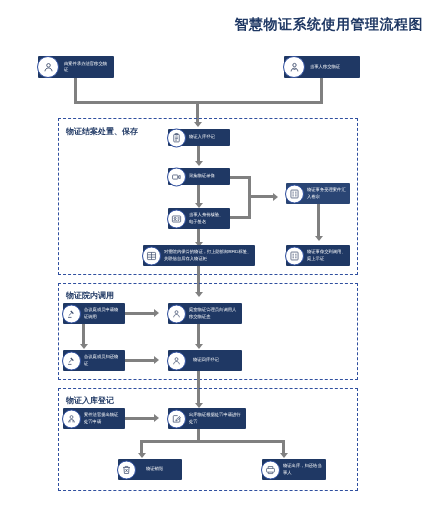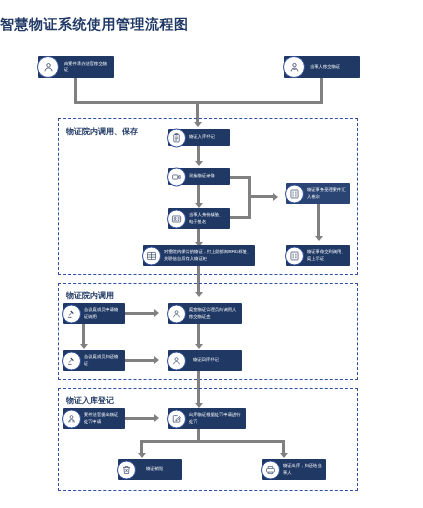--- a/index.html
+++ b/index.html
@@ -8,21 +8,21 @@
     background:#ffffff;
     font-family:"Liberation Sans","DejaVu Sans",sans-serif;
     overflow:hidden;
     position:relative;
   }
   #canvas{position:relative;width:423px;height:508px;}
 
   
   .title{
     position:absolute;left:0;top:16px;width:423px;
-    text-align:left;
+    text-align:right;
     font-size:14px;font-weight:bold;
     color:#1f3864;
     letter-spacing:.5px;
   }
 
   
   .group{
     position:absolute;
     border:1px dashed #2f4f9f;
     box-sizing:border-box;
@@ -108,21 +108,21 @@
     <span class="label">当事人移交物证</span>
   </div>
 
   <div class="conn" style="left:74px;top:78px;width:3px;height:26px;"></div>
   <div class="conn" style="left:320px;top:78px;width:3px;height:26px;"></div>
   <div class="conn" style="left:74px;top:101px;width:249px;height:3px;"></div>
   <div class="conn" style="left:196px;top:101px;width:3px;height:24px;"></div>
   <div class="arrow down" style="left:193.5px;top:122px;"></div>
 
   <div class="group" style="left:58px;top:118px;width:300px;height:157px;"></div>
-  <div class="group-title" style="left:66px;top:126px;">物证院内调用、保存</div>
+  <div class="group-title" style="left:66px;top:126px;">物证结案处置、保存</div>
 
   <div class="node" style="left:168px;top:129px;width:62px;height:17px;padding-left:21px;padding-right:3px;">
     <span class="bubble" style="width:19px;height:19px;">
       <svg width="11" height="11" viewBox="0 0 24 24" fill="none" stroke="#3b4a6b" stroke-width="1.6">
         <rect x="6" y="4" width="12" height="16.5" rx="1.6"></rect>
         <rect x="9.3" y="2.2" width="5.4" height="3.2" rx="1"></rect>
         <path d="M9 10h6M9 13.4h6M9 16.6h4"></path>
       </svg>
     </span>
     <span class="label">物证入库登记</span>

